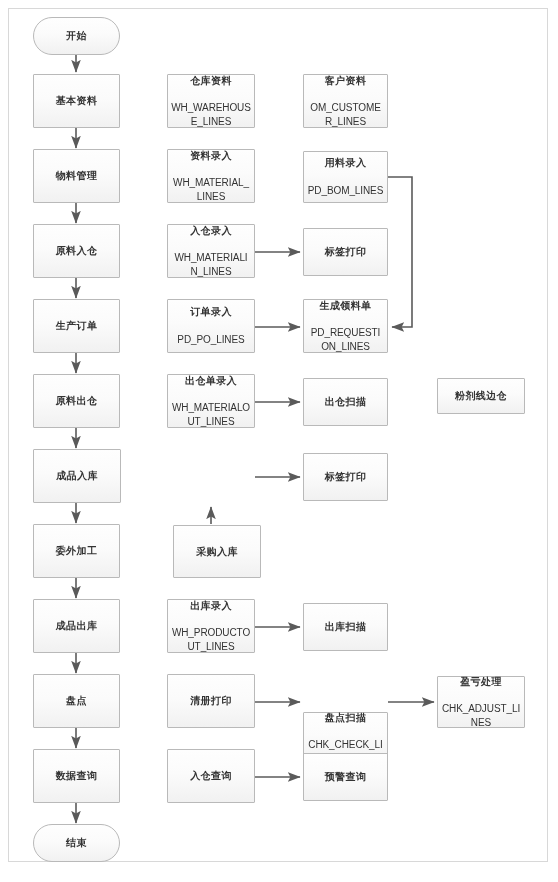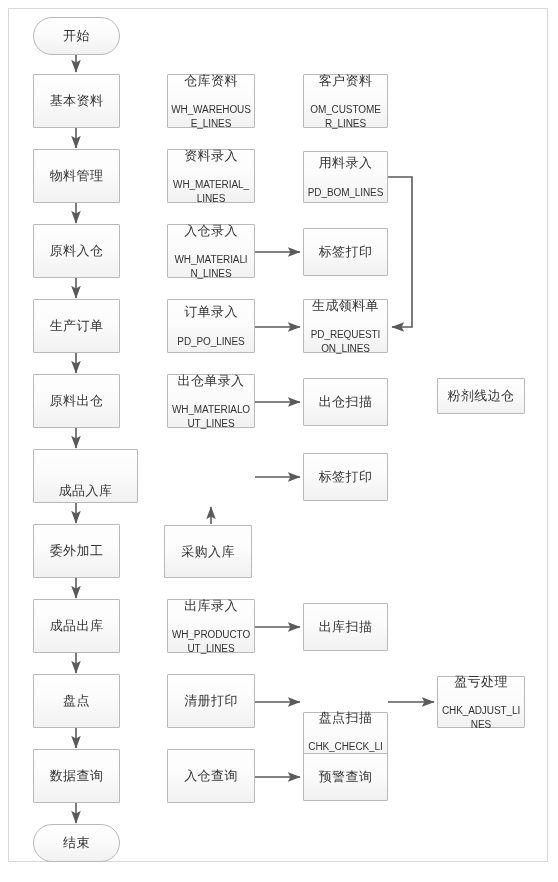--- a/index.html
+++ b/index.html
@@ -43,22 +43,23 @@
   .node.terminal {
     border-radius: 28px;
   }
   .node .lbl {
     display: block;
     white-space: pre-line;
     word-break: break-all;
   }
   .node .cn {
     display: block;
-    font-size: 13px;
+    font-size: 10px;
     letter-spacing: 0.4px;
+    font-weight: bold;
   }
   .node .code {
     display: block;
     font-size: 10px;
     letter-spacing: -0.1px;
   }
   svg#edges {
     position: absolute;
     left: 0;
     top: 0;
@@ -120,21 +121,21 @@
   </div>
   <div class="node" style="left:33px;top:224px;width:87px;height:54px;">
     <span class="lbl"><span class="cn">原料入仓</span></span>
   </div>
   <div class="node" style="left:33px;top:299px;width:87px;height:54px;">
     <span class="lbl"><span class="cn">生产订单</span></span>
   </div>
   <div class="node" style="left:33px;top:374px;width:87px;height:54px;">
     <span class="lbl"><span class="cn">原料出仓</span></span>
   </div>
-  <div class="node" style="left:33px;top:449px;width:105px;height:54px;align-items:flex-end;">
+  <div class="node" style="left:33px;top:449px;width:88px;height:54px;">
     <span class="lbl"><span class="cn">成品入库</span></span>
   </div>
   <div class="node" style="left:33px;top:524px;width:87px;height:54px;">
     <span class="lbl"><span class="cn">委外加工</span></span>
   </div>
   <div class="node" style="left:33px;top:599px;width:87px;height:54px;">
     <span class="lbl"><span class="cn">成品出库</span></span>
   </div>
   <div class="node" style="left:33px;top:674px;width:87px;height:54px;">
     <span class="lbl"><span class="cn">盘点</span></span>
@@ -169,21 +170,21 @@
       <span class="cn">订单录入</span>
       <span class="code">PD_PO_LINES</span>
     </span>
   </div>
   <div class="node" style="left:167px;top:374px;width:88px;height:54px;">
     <span class="lbl">
       <span class="cn">出仓单录入</span>
       <span class="code">WH_MATERIALOUT_LINES</span>
     </span>
   </div>
-  <div class="node" style="left:164px;top:525px;width:88px;height:53px;">
+  <div class="node" style="left:173px;top:525px;width:88px;height:53px;">
     <span class="lbl"><span class="cn">采购入库</span></span>
   </div>
   <div class="node" style="left:167px;top:599px;width:88px;height:54px;">
     <span class="lbl">
       <span class="cn">出库录入</span>
       <span class="code">WH_PRODUCTOUT_LINES</span>
     </span>
   </div>
   <div class="node" style="left:167px;top:674px;width:88px;height:54px;">
     <span class="lbl"><span class="cn">清册打印</span></span>

